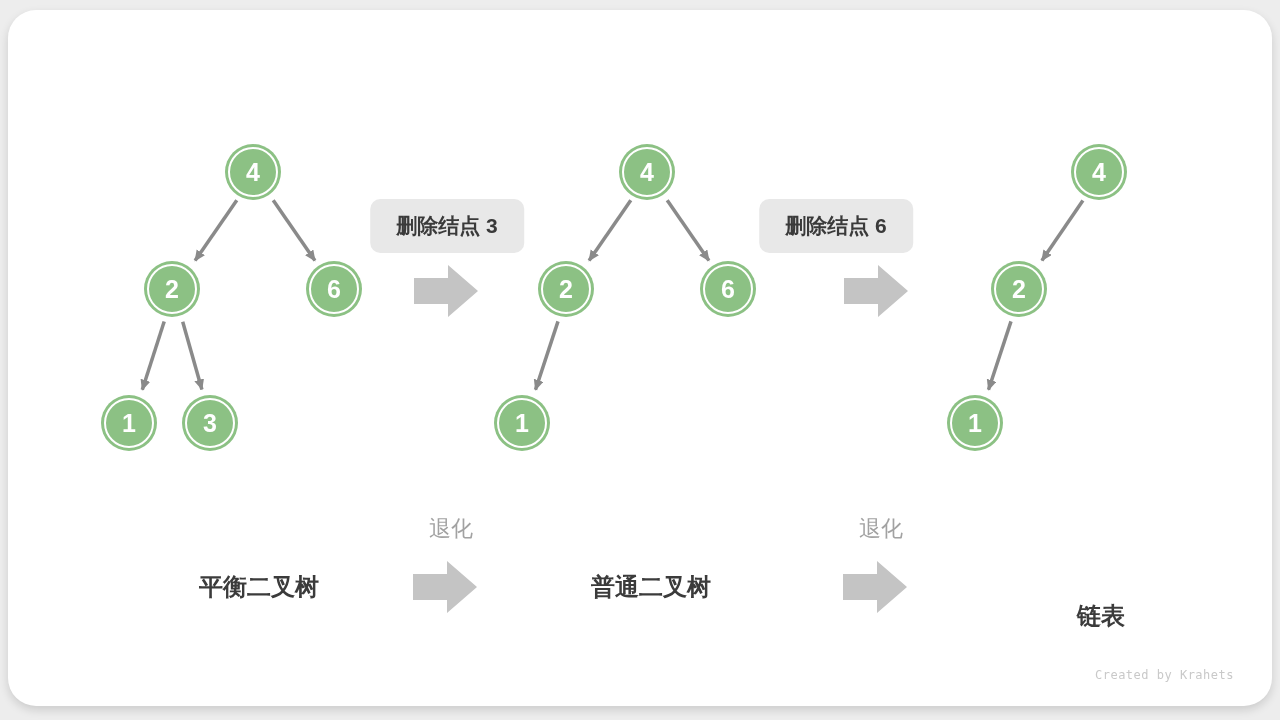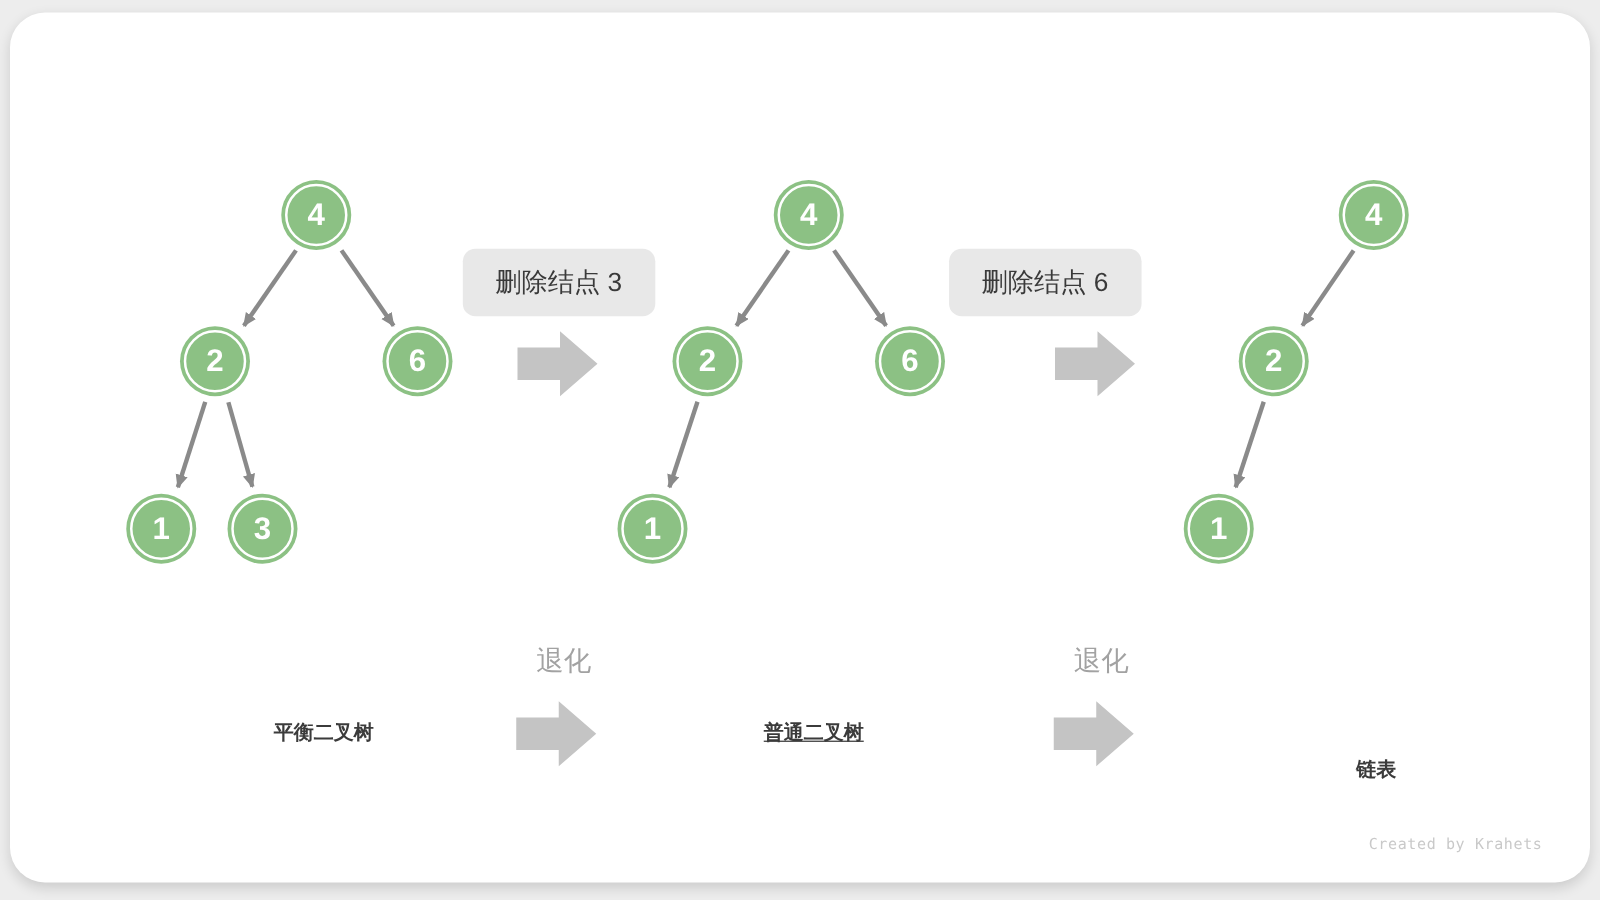--- a/index.html
+++ b/index.html
@@ -47,30 +47,30 @@
     font-size:25px;
     font-weight:bold;
     line-height:1;
   }
   .badge{
     position:absolute;
     transform:translate(-50%,-50%);
     background:var(--badge-bg);
     color:var(--badge-text);
     font-size:21px;
-    font-weight:normal;
+    font-weight:bold;
     padding:13px 26px;
     border-radius:10px;
     white-space:pre;
   }
   .stage-label{
     position:absolute;
     transform:translate(-50%,-50%);
     color:var(--stage-text);
-    font-size:16px;
+    font-size:24px;
     font-weight:bold;
     white-space:nowrap;
   }
   .degrade-label{
     position:absolute;
     transform:translate(-50%,-50%);
     color:var(--degrade-text);
     font-size:22px;
     font-weight:normal;
     white-space:nowrap;
@@ -152,18 +152,18 @@
       </div>
     </div>
   <div id="badge-layer">
       <div class="badge" style="left: 439px; top: 216px;">删除结点 3</div>
       <div class="badge" style="left: 828px; top: 216px;">删除结点 6</div>
     </div>
   <div id="label-layer">
       <div class="degrade-label" style="left: 443px; top: 519px;">退化</div>
       <div class="degrade-label" style="left: 873px; top: 519px;">退化</div>
       <div class="stage-label" style="left: 251px; top: 577px;">平衡二叉树</div>
-      <div class="stage-label" style="left: 643px; top: 577px; text-decoration: underline;">普通二叉树</div>
+      <div class="stage-label" style="left: 643px; top: 577px;">普通二叉树</div>
       <div class="stage-label" style="left: 1093px; top: 606px;">链表</div>
     </div>
 
   <div class="watermark">Created by Krahets</div>
 </div>
 
 </body></html>

